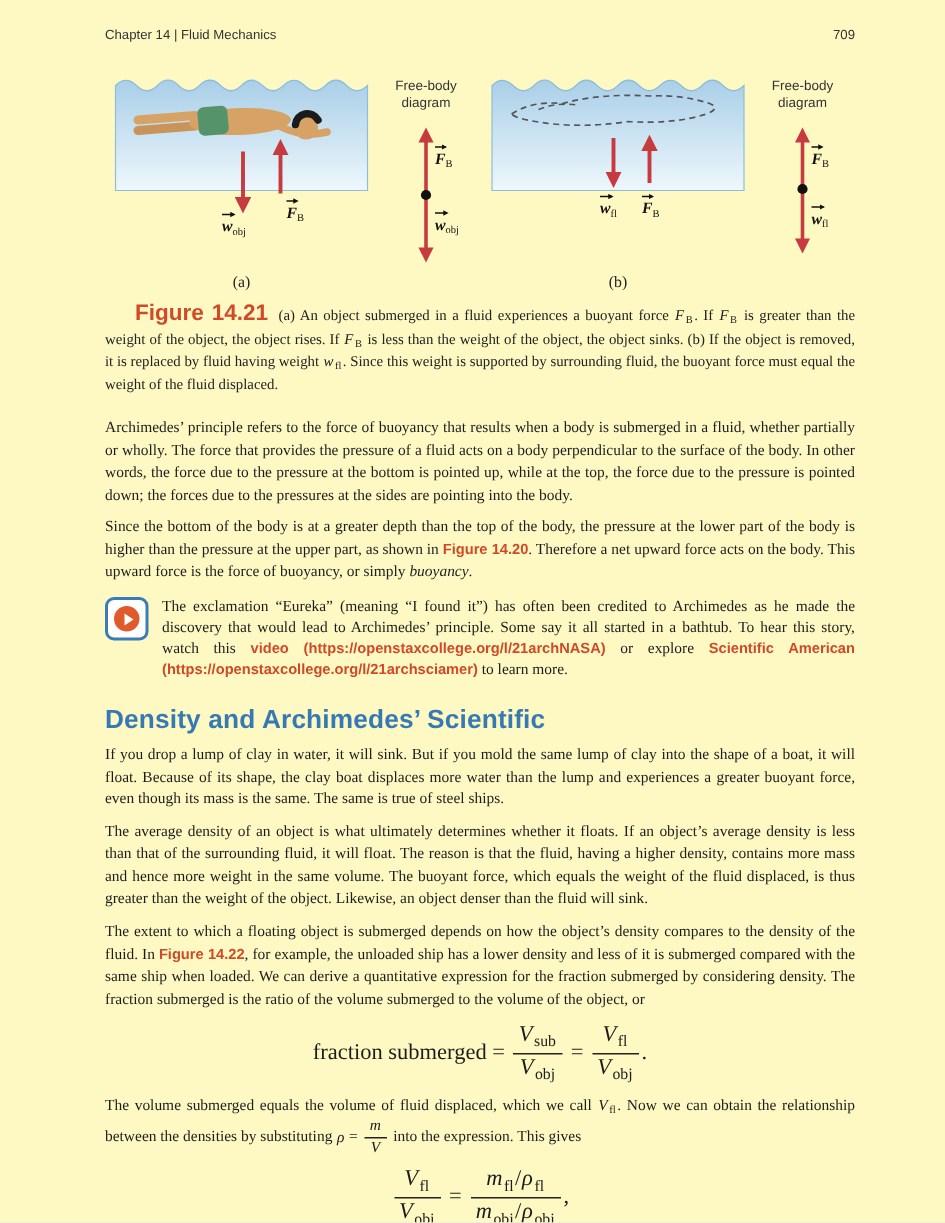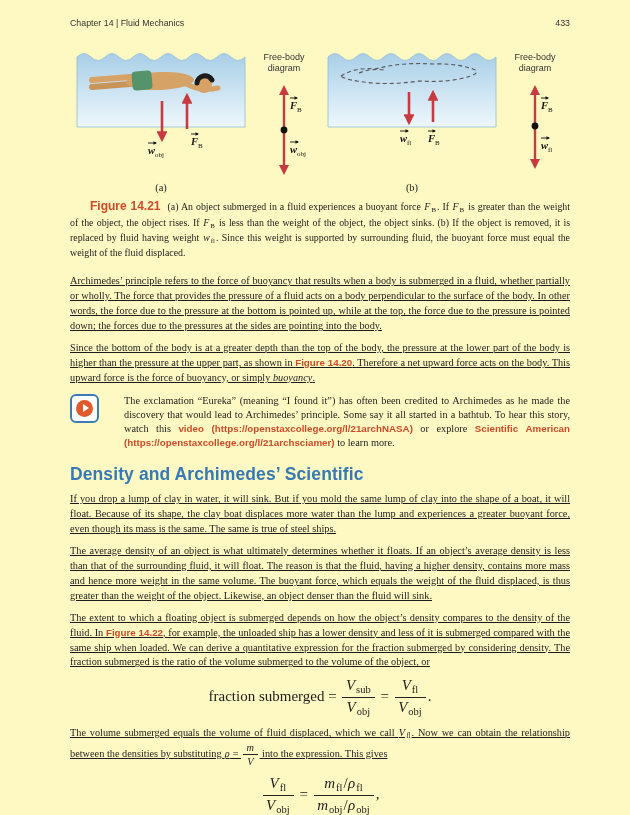--- a/index.html
+++ b/index.html
@@ -5,27 +5,27 @@
   html,body{margin:0;padding:0;background:#e8e8e8;}
   .page{
     width:630px;height:815px;box-sizing:border-box;margin:0 auto;
     background:#fef9c3;padding:18px 60px 0 70px;overflow:hidden;
     font-family:"Liberation Serif",serif;color:#1c1c1c;
   }
   .hdr{display:flex;justify-content:space-between;align-items:baseline;
     font-family:"Liberation Sans",sans-serif;font-size:8.8px;color:#333;margin-bottom:18px;}
   .figrow{display:flex;gap:6px;margin-left:4px;}
   .caption{font-size:9.9px;line-height:1.46;text-align:justify;color:#222;margin:2px 0 14px;}
-  .figlabel{color:#cf4a28;font-family:"Liberation Sans",sans-serif;font-weight:bold;font-size:12px;margin-right:7px;padding-left:20px;}
-  p.body{font-size:10.3px;line-height:1.45;text-align:justify;margin:0 0 7px;text-decoration:underline;}
+  .figlabel{color:#cf4a28;font-family:"Liberation Sans",sans-serif;font-weight:bold;font-size:15px;margin-right:7px;padding-left:20px;}
+  p.body{font-size:10.3px;line-height:1.45;text-align:justify;margin:0 0 7px;}
   .ref,.link{color:#cf4a28;font-weight:bold;font-family:"Liberation Sans",sans-serif;font-size:0.95em;cursor:pointer;}
   .i{font-style:italic;}
   .m{font-style:italic;padding:0 0.5px;}
   .ms{font-size:0.7em;vertical-align:-0.3em;margin:0 1px 0 0.5px;text-align:right;}
-  .note{display:flex;gap:25px;margin:8px 0 14px;}
+  .note{display:flex;gap:9px;margin:8px 0 14px;}
   .note-icon{width:25px;height:25px;border:2px solid #3b7bb8;border-radius:6px;background:#fff;
     display:flex;align-items:center;justify-content:center;flex:0 0 auto;}
   .play-disc{width:17px;height:17px;border-radius:50%;background:#e05a2b;display:flex;align-items:center;justify-content:center;}
   .play-tri{width:0;height:0;border-left:6px solid #fff;border-top:4px solid transparent;border-bottom:4px solid transparent;margin-left:2px;}
   .note-text{font-size:10.3px;line-height:1.37;text-align:justify;margin:0;}
   h2.section{font-family:"Liberation Sans",sans-serif;font-size:17.5px;color:#3579b5;margin:14px 0 7px;letter-spacing:0.1px;}
   .equation{text-align:center;font-size:15px;margin:6px 0 8px;}
   .frac{display:inline-block;vertical-align:middle;text-align:center;line-height:1.12;margin:0 2px;}
   .fnum{display:block;border-bottom:1px solid #222;padding:0 3px 1px;}
   .fden{display:block;padding:1px 3px 0;}
@@ -35,21 +35,21 @@
   svg .fbd{font-size:9px;fill:#333;}
   svg .plab{font-family:"Liberation Serif",serif;font-size:10.5px;fill:#222;font-style:normal;}
 </style>
 </head>
 <body>
 
 <div class="page">
 
   <div class="hdr">
     <span>Chapter 14 | Fluid Mechanics</span>
-    <span>433</span>
+    <span>709</span>
   </div>
 
   <div class="figrow">
 
     <svg width="245" height="150" viewBox="0 0 245 150">
       <defs>
         <linearGradient id="wgA" x1="0" y1="0" x2="0" y2="1">
           <stop offset="0" stop-color="#a9cfe8"></stop>
             <stop offset="1" stop-color="#eef7fc"></stop>
         </linearGradient>

